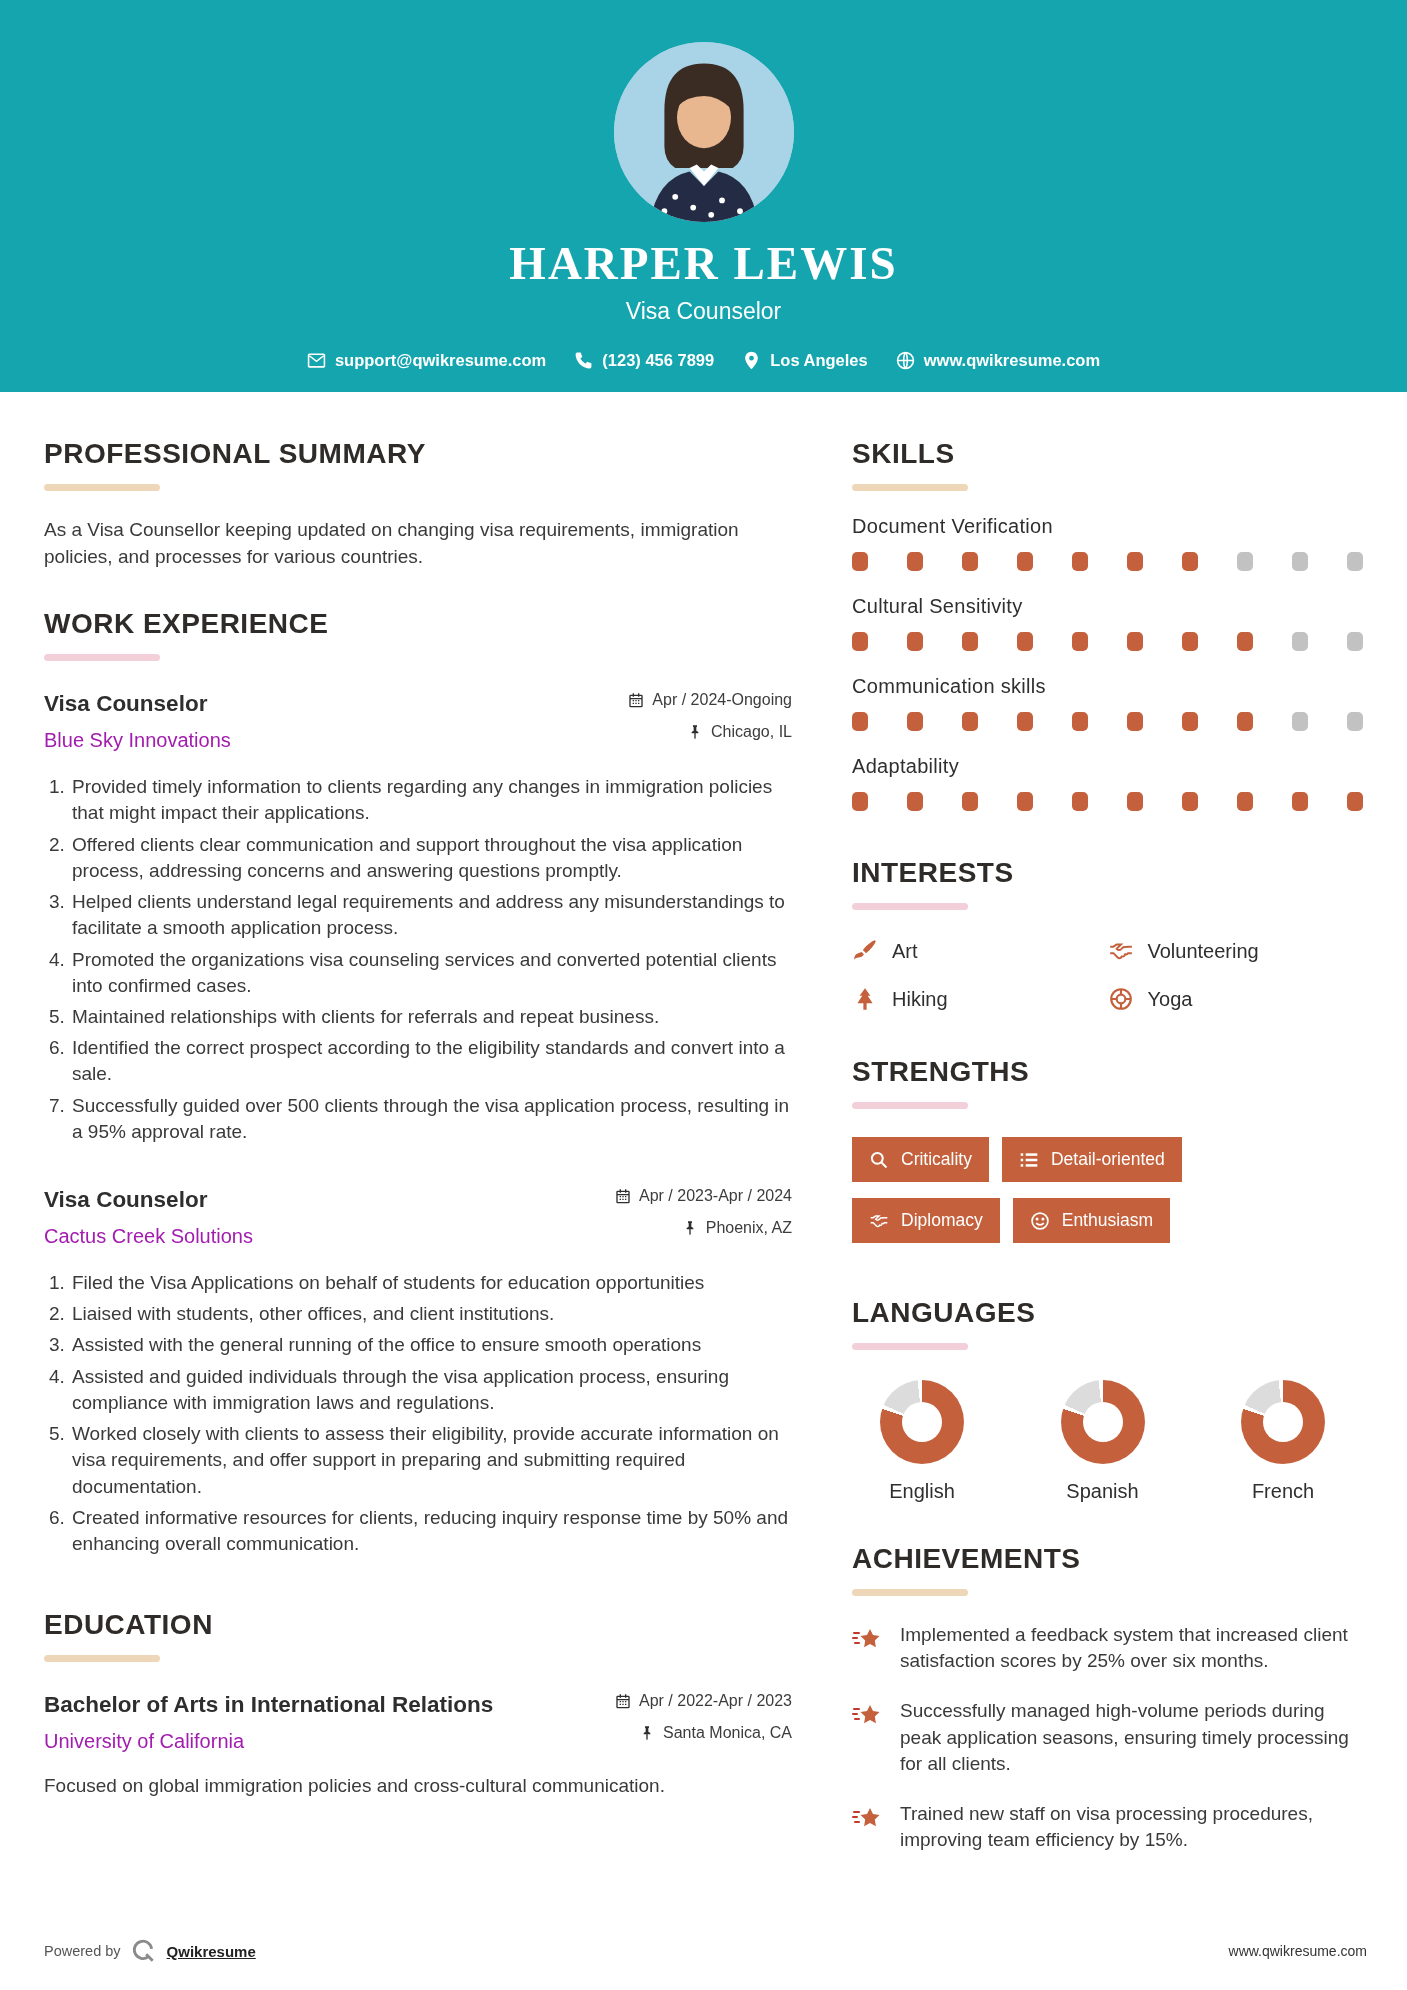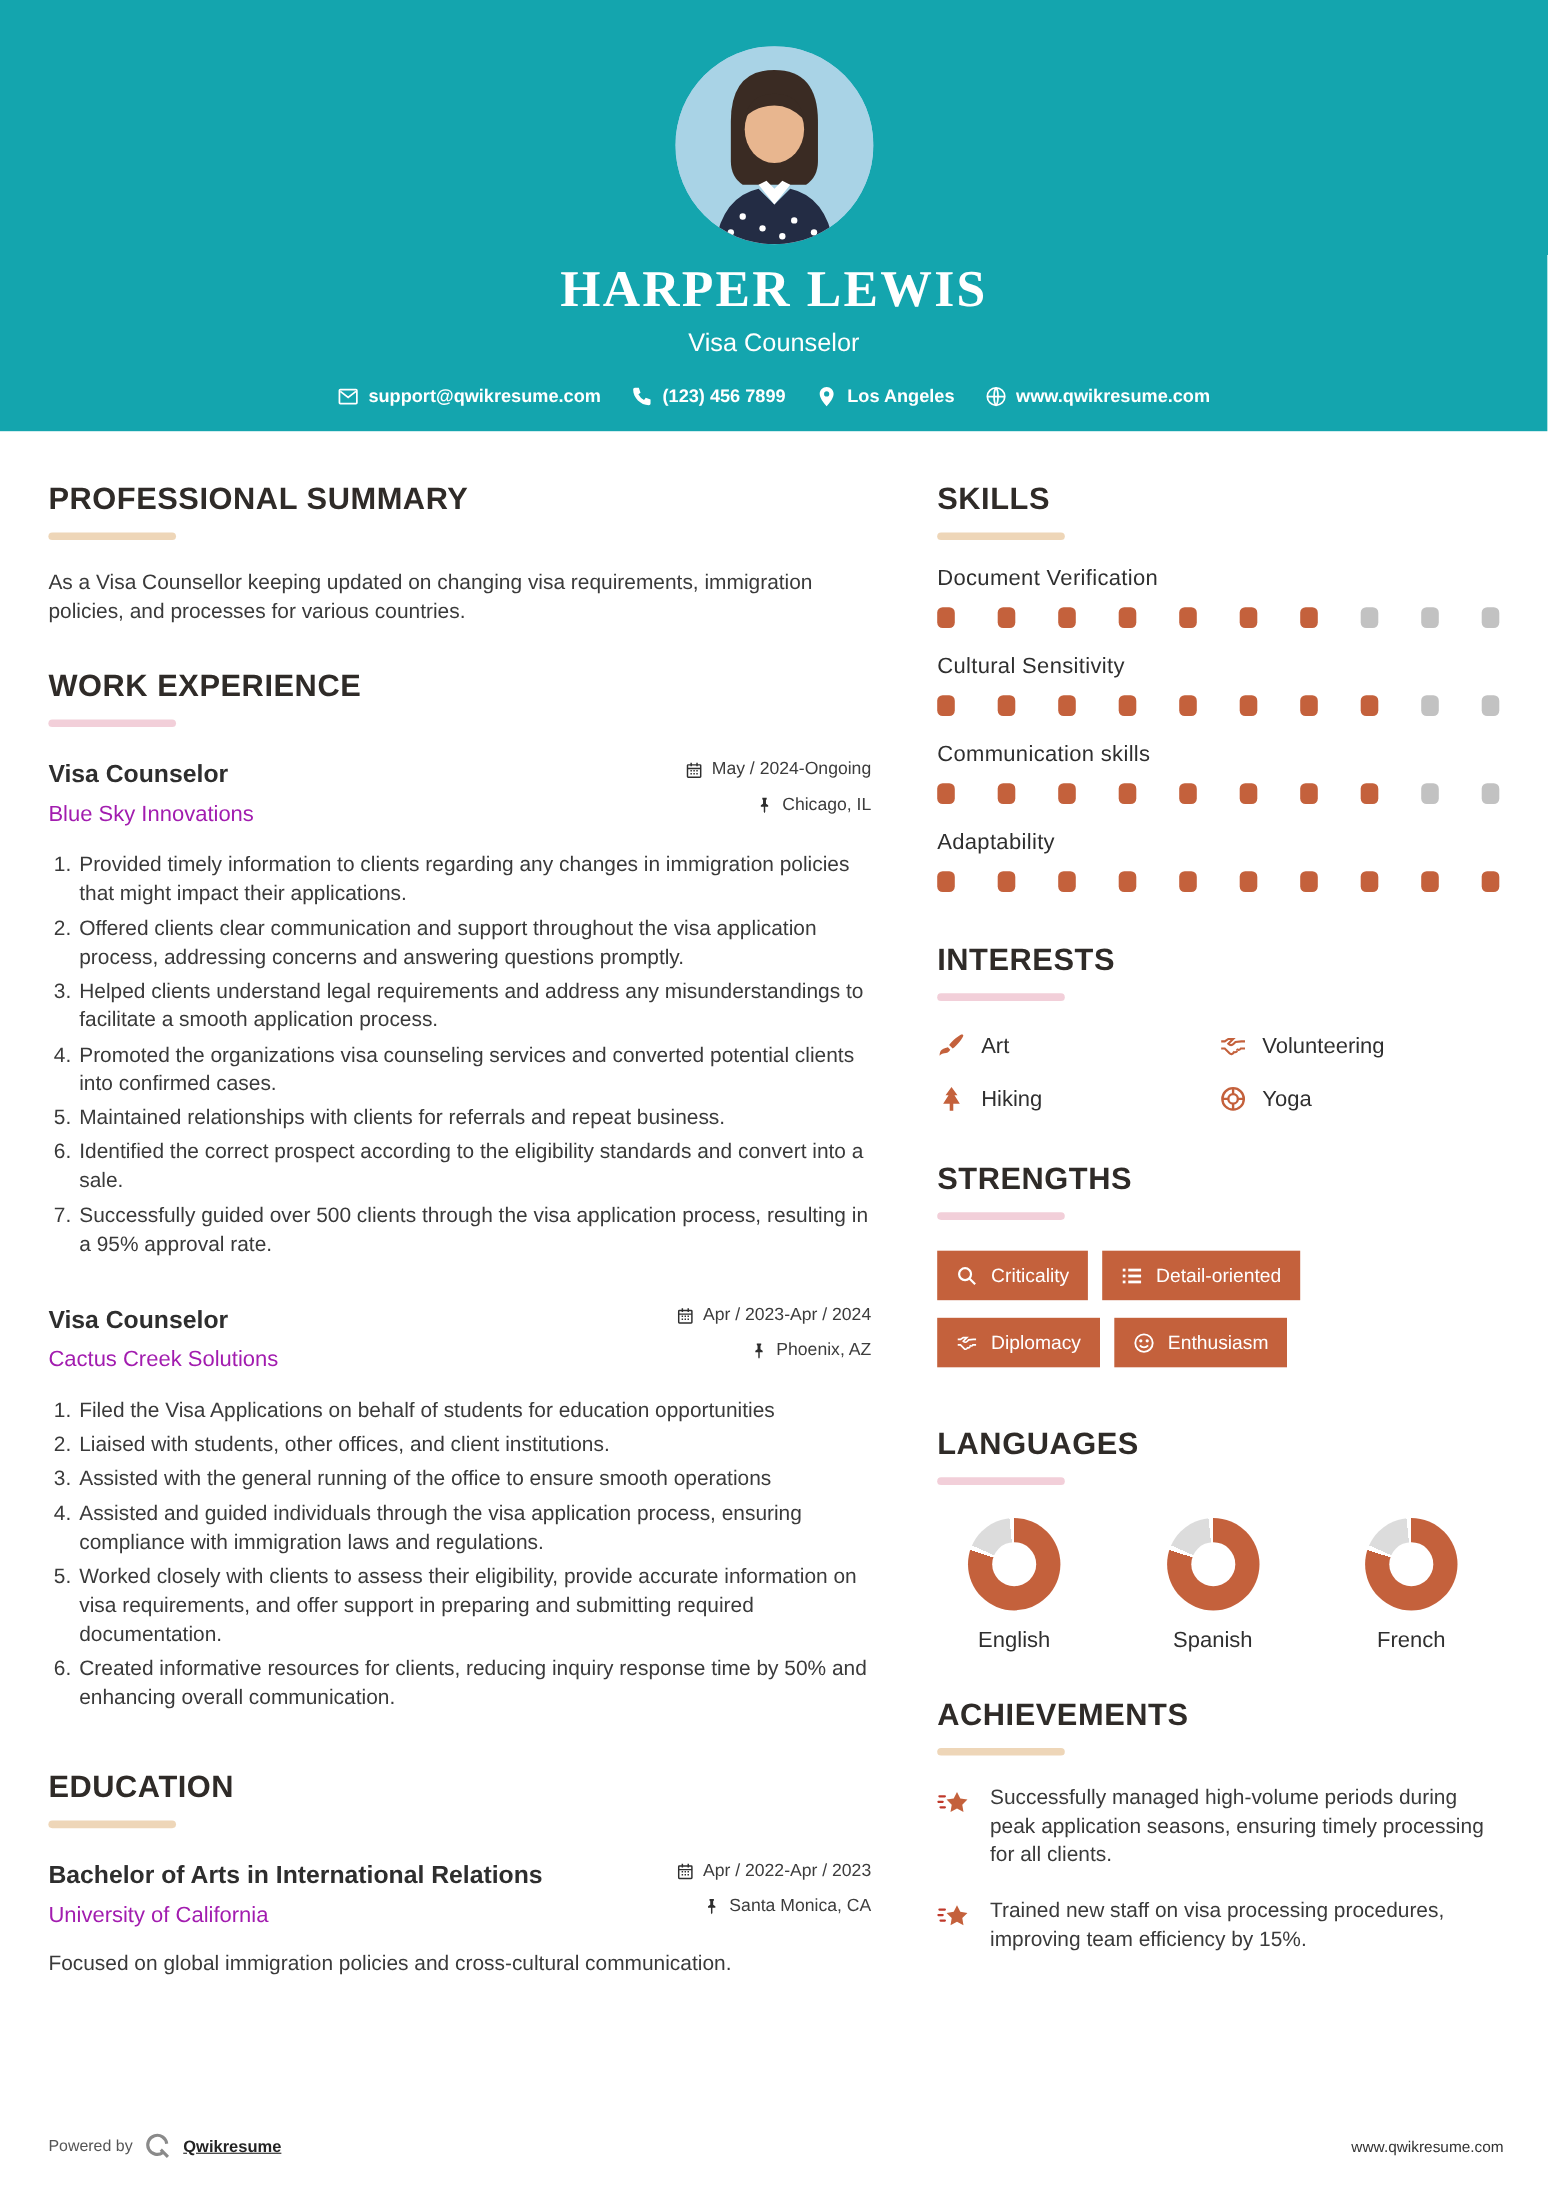--- a/index.html
+++ b/index.html
@@ -167,21 +167,21 @@
               <div class="job-company">Blue Sky Innovations</div>
             </div>
             <div class="job-meta">
               <div class="m-row">
                 <span class="micon">
                   <svg viewBox="0 0 24 24" fill="none" stroke="currentColor" stroke-width="2">
                       <rect x="3" y="5" width="18" height="17" rx="1"></rect>
                       <path d="M3 10h18M8 2v5M16 2v5M7 13h2M11 13h2M15 13h2M7 17h2M11 17h2M15 17h2"></path>
                     </svg>
                 </span>
-                <span>May / 2024-Ongoing</span>
+                <span>Apr / 2024-Ongoing</span>
               </div>
               <div class="m-row">
                 <span class="micon">
                   <svg viewBox="0 0 24 24" fill="currentColor">
                       <path d="M9 2h6v2l-1 1v5l3 2v2h-4v7l-1 2-1-2v-7H7v-2l3-2V5L9 4z"></path>
                     </svg>
                 </span>
                 <span>Chicago, IL</span>
               </div>
             </div>
@@ -438,20 +438,29 @@
             <div class="donut" style="background: conic-gradient(rgb(196, 97, 60) 0deg, rgb(196, 97, 60) 288deg, rgb(255, 255, 255) 288deg, rgb(255, 255, 255) 294deg, rgb(220, 220, 220) 294deg, rgb(220, 220, 220) 354deg, rgb(255, 255, 255) 354deg, rgb(255, 255, 255) 360deg);"></div>
             <div class="lang-name">French</div>
           </div>
         </div>
       </div>
 
       <div class="section" style="margin-top:40px;">
         <h2 class="sec">ACHIEVEMENTS</h2>
         <div class="rule peach"></div>
         <div class="ach-list">
+          <div class="ach">
+            <span class="aicon">
+              <svg viewBox="0 0 32 32" fill="currentColor">
+                  <path d="M18 5l3 6 6.5 1-4.7 4.6 1.1 6.6L18 20.1l-5.9 3.1 1.1-6.6L8.5 12l6.5-1z"></path>
+                  <path d="M2 9h5M1 14h4M3 19h4" stroke="#c0392b" stroke-width="2" fill="none" stroke-linecap="round"></path>
+                </svg>
+            </span>
+            <span>Implemented a feedback system that increased client satisfaction scores by 25% over six months.</span>
+          </div>
           <div class="ach">
             <span class="aicon">
               <svg viewBox="0 0 32 32" fill="currentColor">
                   <path d="M18 5l3 6 6.5 1-4.7 4.6 1.1 6.6L18 20.1l-5.9 3.1 1.1-6.6L8.5 12l6.5-1z"></path>
                   <path d="M2 9h5M1 14h4M3 19h4" stroke="#c0392b" stroke-width="2" fill="none" stroke-linecap="round"></path>
                 </svg>
             </span>
             <span>Successfully managed high-volume periods during peak application seasons, ensuring timely processing for all clients.</span>
           </div>
           <div class="ach">

